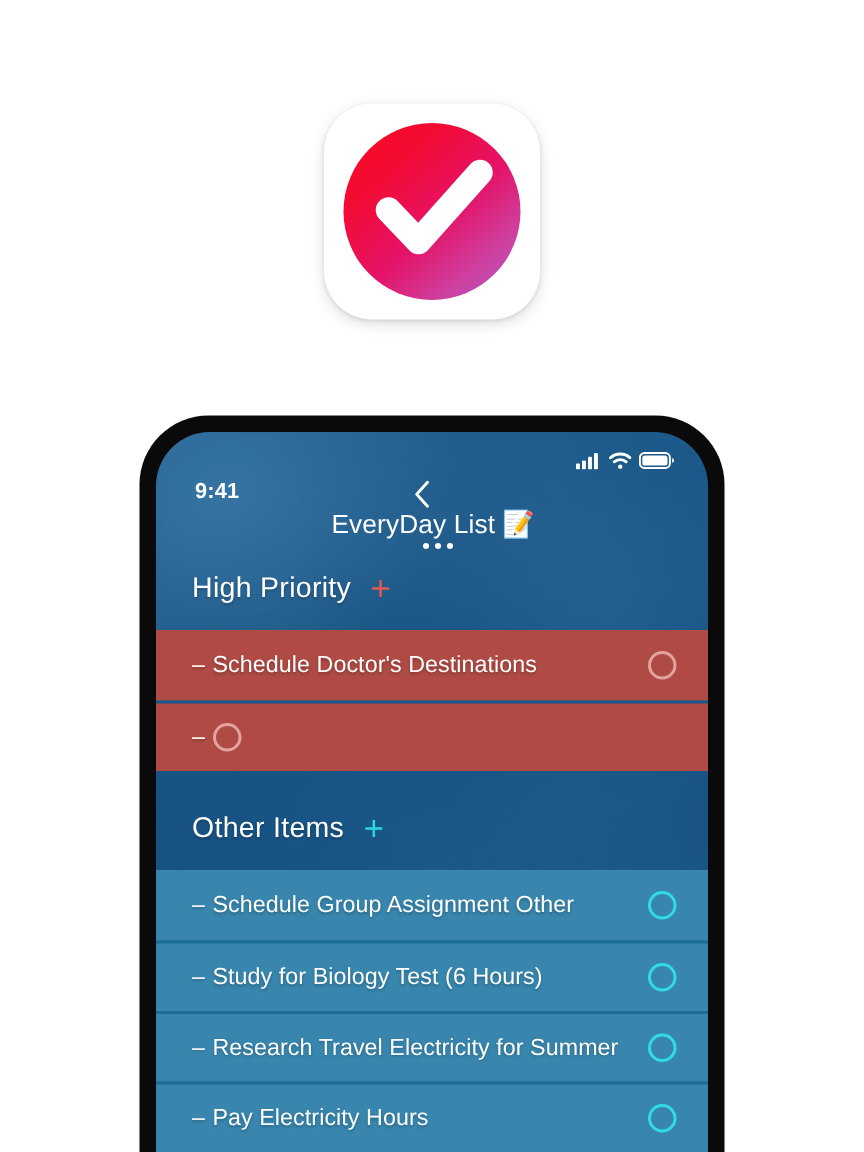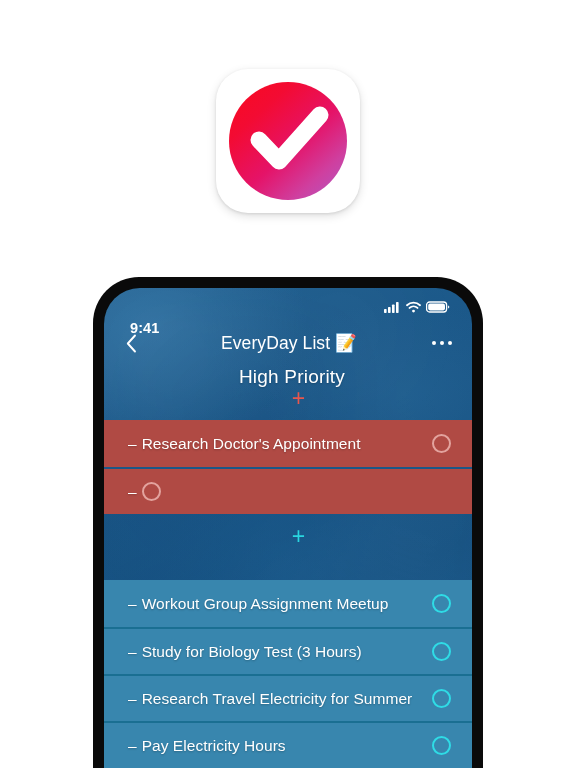--- a/index.html
+++ b/index.html
@@ -119,20 +119,21 @@
 
   
   #nav-bar {
     position: relative;
     height: 46px;
     display: flex;
     align-items: center;
     padding: 0 20px 0 22px;
     box-sizing: border-box;
     z-index: 3;
+    flex-direction: column;
   }
   #nav-back {
     width: 26px;
     color: #ffffff;
     display: flex;
     align-items: center;
     cursor: pointer;
   }
   #nav-title {
     flex: 1;
@@ -161,21 +162,20 @@
   #list-area {
     position: relative;
     z-index: 3;
   }
   .section-header {
     display: flex;
     align-items: center;
     height: 54px;
     padding: 0 16px 0 24px;
     box-sizing: border-box;
-    flex-direction: column;
   }
   .section-title {
     color: #ffffff;
     font-size: 19px;
     letter-spacing: 0.2px;
     text-shadow: 0 1px 2px rgba(0,0,0,0.22);
   }
   .section-plus {
     margin-left: 13px;
     font-size: 23px;
@@ -280,41 +280,42 @@
 
     <div id="list-area">
 
       <div class="section-header">
         <span class="section-title">High Priority</span>
         <span class="section-plus plus-red">+</span>
       </div>
 
       <div class="task-row red">
         <span class="task-dash">–</span>
-        <span class="task-label">Research Doctor's Appointment</span>
+        <span class="task-label">Schedule Doctor's Destinations</span>
         <span class="task-circle circle-pink"></span>
       </div>
       <div class="task-row red">
         <span class="task-dash">–</span>
         <span class="task-circle circle-pink"></span>
       </div>
 
       <div class="sec-gap-top"></div>
       <div class="section-header">
+        <span class="section-title">Other Items</span>
         <span class="section-plus plus-cyan">+</span>
       </div>
 
       <div class="task-row teal">
         <span class="task-dash">–</span>
-        <span class="task-label">Workout Group Assignment Meetup</span>
+        <span class="task-label">Schedule Group Assignment Other</span>
         <span class="task-circle circle-cyan"></span>
       </div>
       <div class="task-row teal">
         <span class="task-dash">–</span>
-        <span class="task-label">Study for Biology Test (3 Hours)</span>
+        <span class="task-label">Study for Biology Test (6 Hours)</span>
         <span class="task-circle circle-cyan"></span>
       </div>
       <div class="task-row teal">
         <span class="task-dash">–</span>
         <span class="task-label">Research Travel Electricity for Summer</span>
         <span class="task-circle circle-cyan"></span>
       </div>
       <div class="task-row teal">
         <span class="task-dash">–</span>
         <span class="task-label">Pay Electricity Hours</span>

